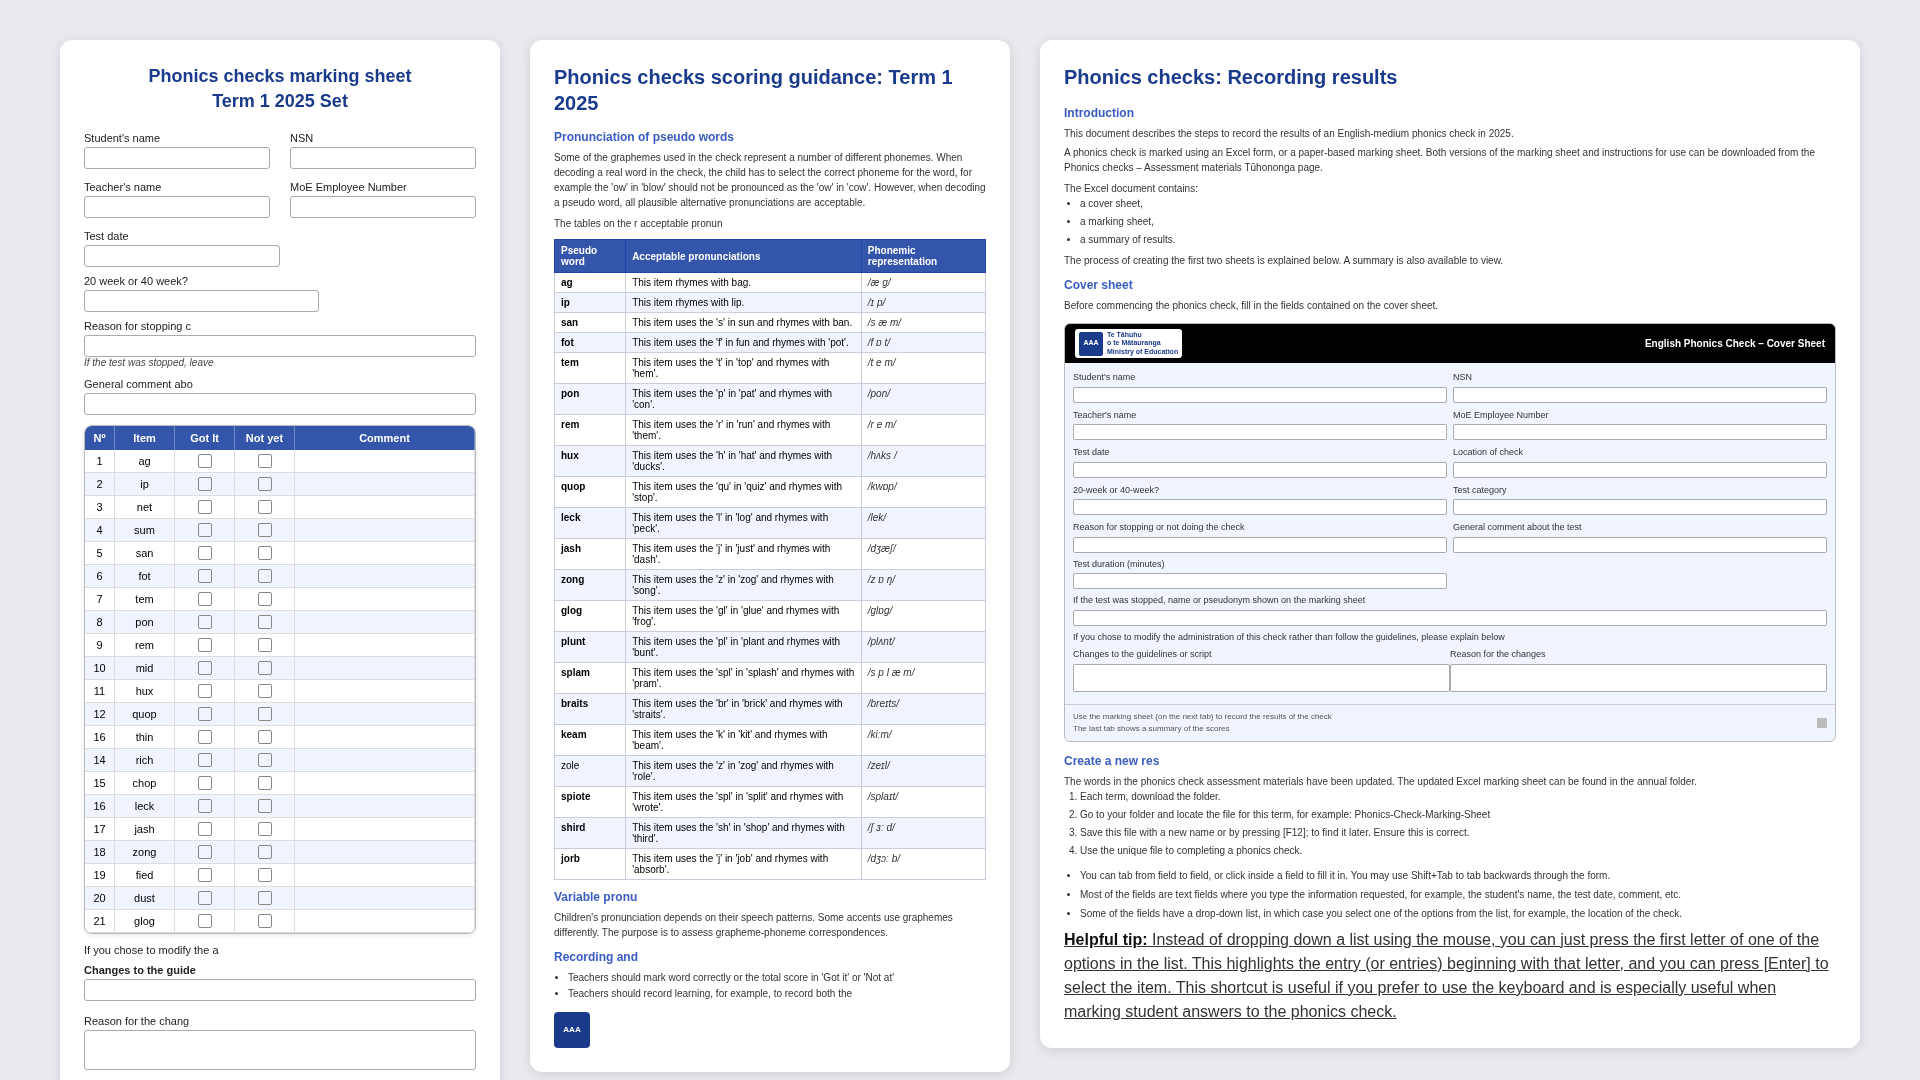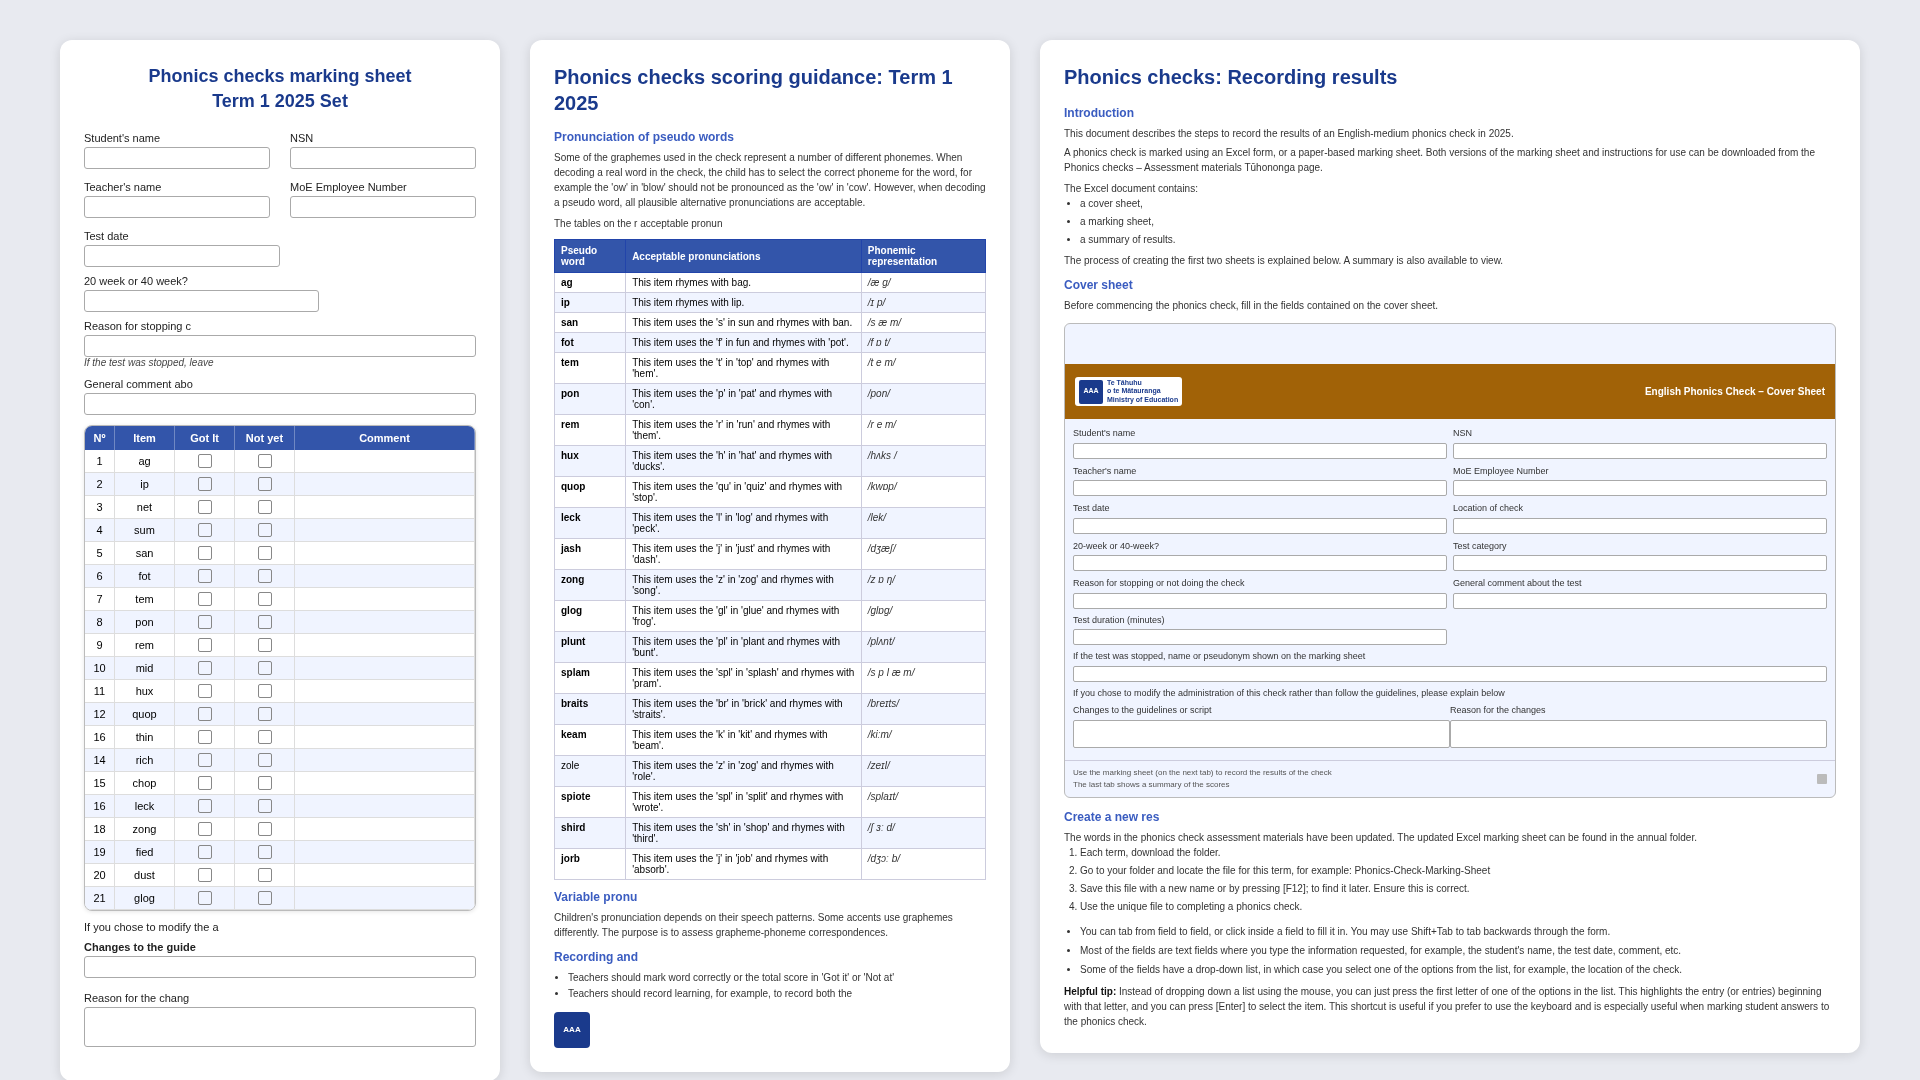--- a/index.html
+++ b/index.html
@@ -244,29 +244,28 @@
 
     
     .cover-sheet-inset {
       border: 1px solid #bbb;
       border-radius: 6px;
       overflow: hidden;
       margin: 10px 0;
       background: #f0f4ff;
     }
     .cover-sheet-inset-header {
-      background: #a16207;
+      background: #000000;
       color: #fff;
       font-size: 10px;
       font-weight: bold;
-      padding: 13px 10px;
+      padding: 5px 10px;
       display: flex;
       align-items: center;
       justify-content: space-between;
-      margin-top: 40px;
     }
     .cover-sheet-inset-body {
       padding: 8px;
     }
     .cover-form-grid {
       display: grid;
       grid-template-columns: 1fr 1fr;
       gap: 6px;
       font-size: 9px;
     }
@@ -287,23 +286,24 @@
     .cover-sheet-footer {
       display: flex;
       align-items: center;
       justify-content: space-between;
       padding: 6px 8px;
       font-size: 8px;
       color: #555;
       border-top: 1px solid #ccd;
     }
     .right-tips {
-      font-size: 10px;
+      font-size: 16px;
       color: #333;
       line-height: 1.5;
+      text-decoration: underline;
     }
     .right-tips .bold-tip {
       font-weight: bold;
       color: #111;
     }
     .textarea-field {
       width: 100%;
       height: 40px;
       border: 1px solid #aaa;
       border-radius: 3px;
@@ -538,20 +538,31 @@
               <span class="small-checkbox"></span>
             </div>
     <div>
               <span class="small-checkbox"></span>
             </div>
     <div></div>
   </div>
           <div class="inner-sheet-row">
     <div>16</div>
     <div>leck</div>
+    <div>
+              <span class="small-checkbox"></span>
+            </div>
+    <div>
+              <span class="small-checkbox"></span>
+            </div>
+    <div></div>
+  </div>
+          <div class="inner-sheet-row">
+    <div>17</div>
+    <div>jash</div>
     <div>
               <span class="small-checkbox"></span>
             </div>
     <div>
               <span class="small-checkbox"></span>
             </div>
     <div></div>
   </div>
           <div class="inner-sheet-row">
     <div>18</div>

